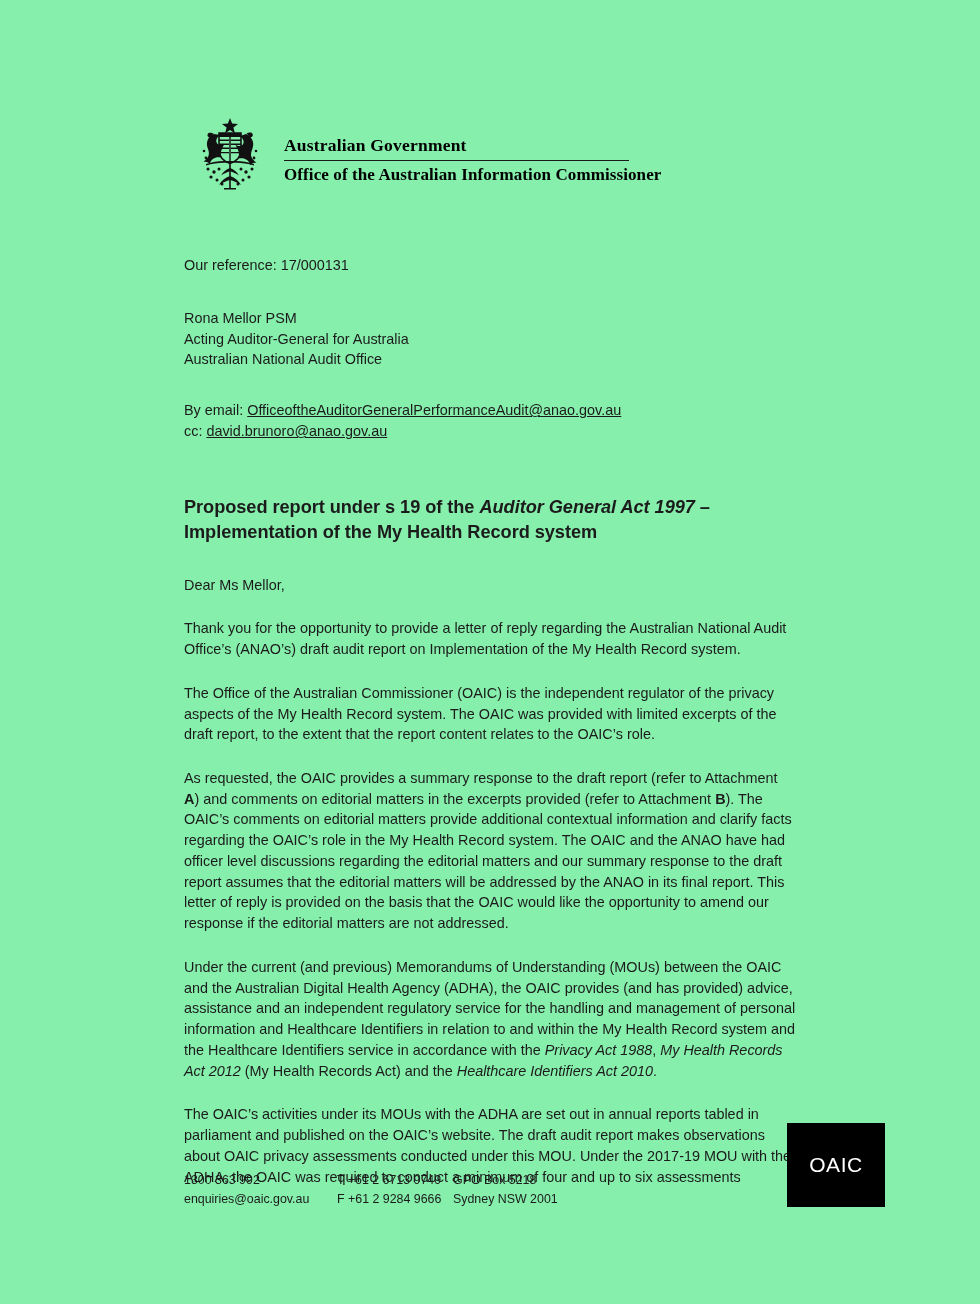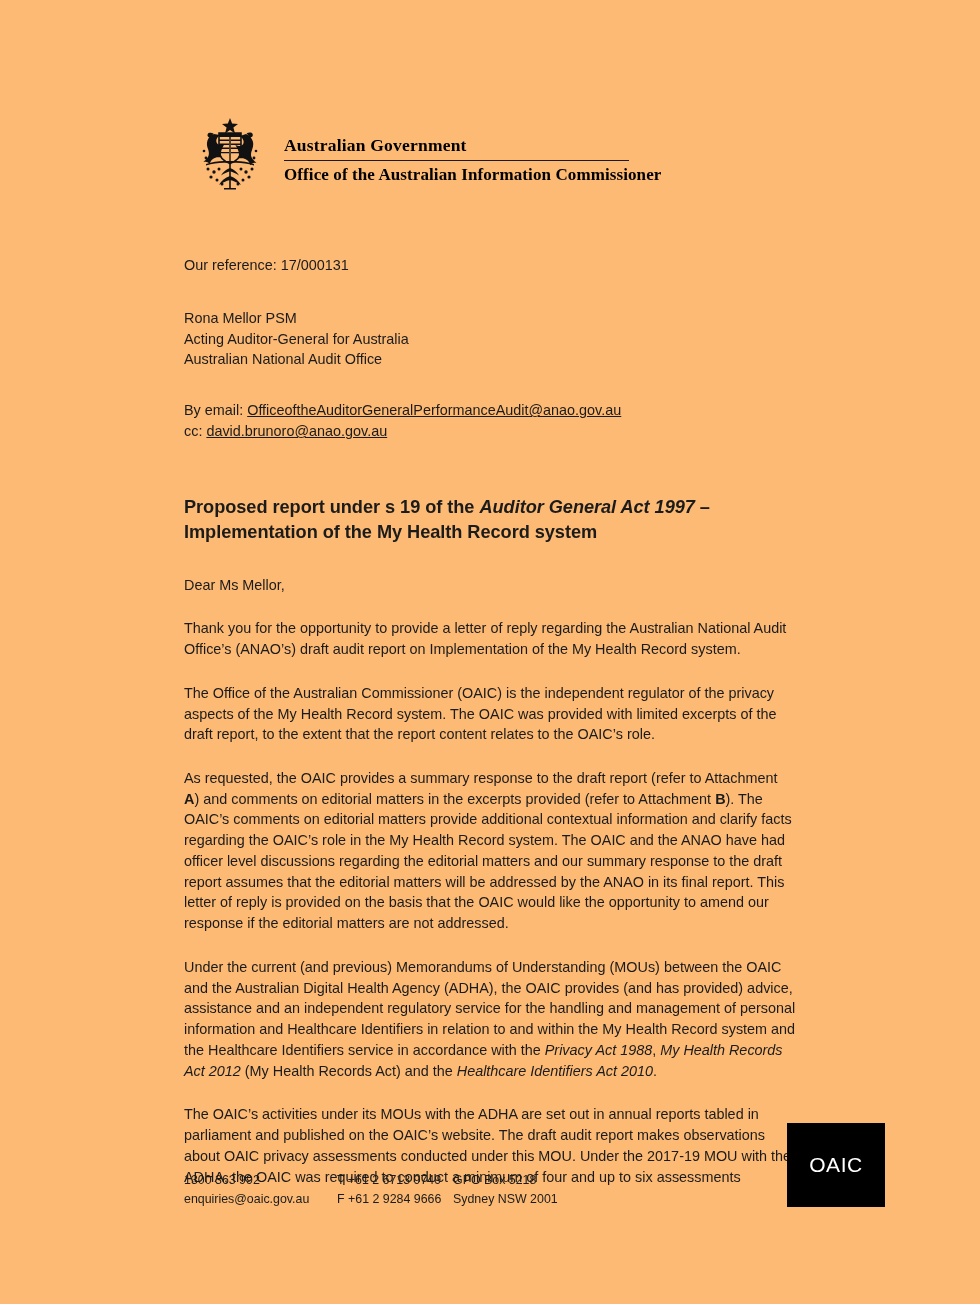--- a/index.html
+++ b/index.html
@@ -8,21 +8,21 @@
     background: #ffffff;
   }
   body {
     font-family: "Liberation Sans", sans-serif;
     color: #000000;
   }
   .page {
     position: relative;
     width: 980px;
     height: 1304px;
-    background: #fdba74;
+    background: #86efac;
     overflow: hidden;
   }
 
   
   .letterhead {
     position: absolute;
     left: 184px;
     top: 114px;
     display: flex;
     align-items: flex-start;

